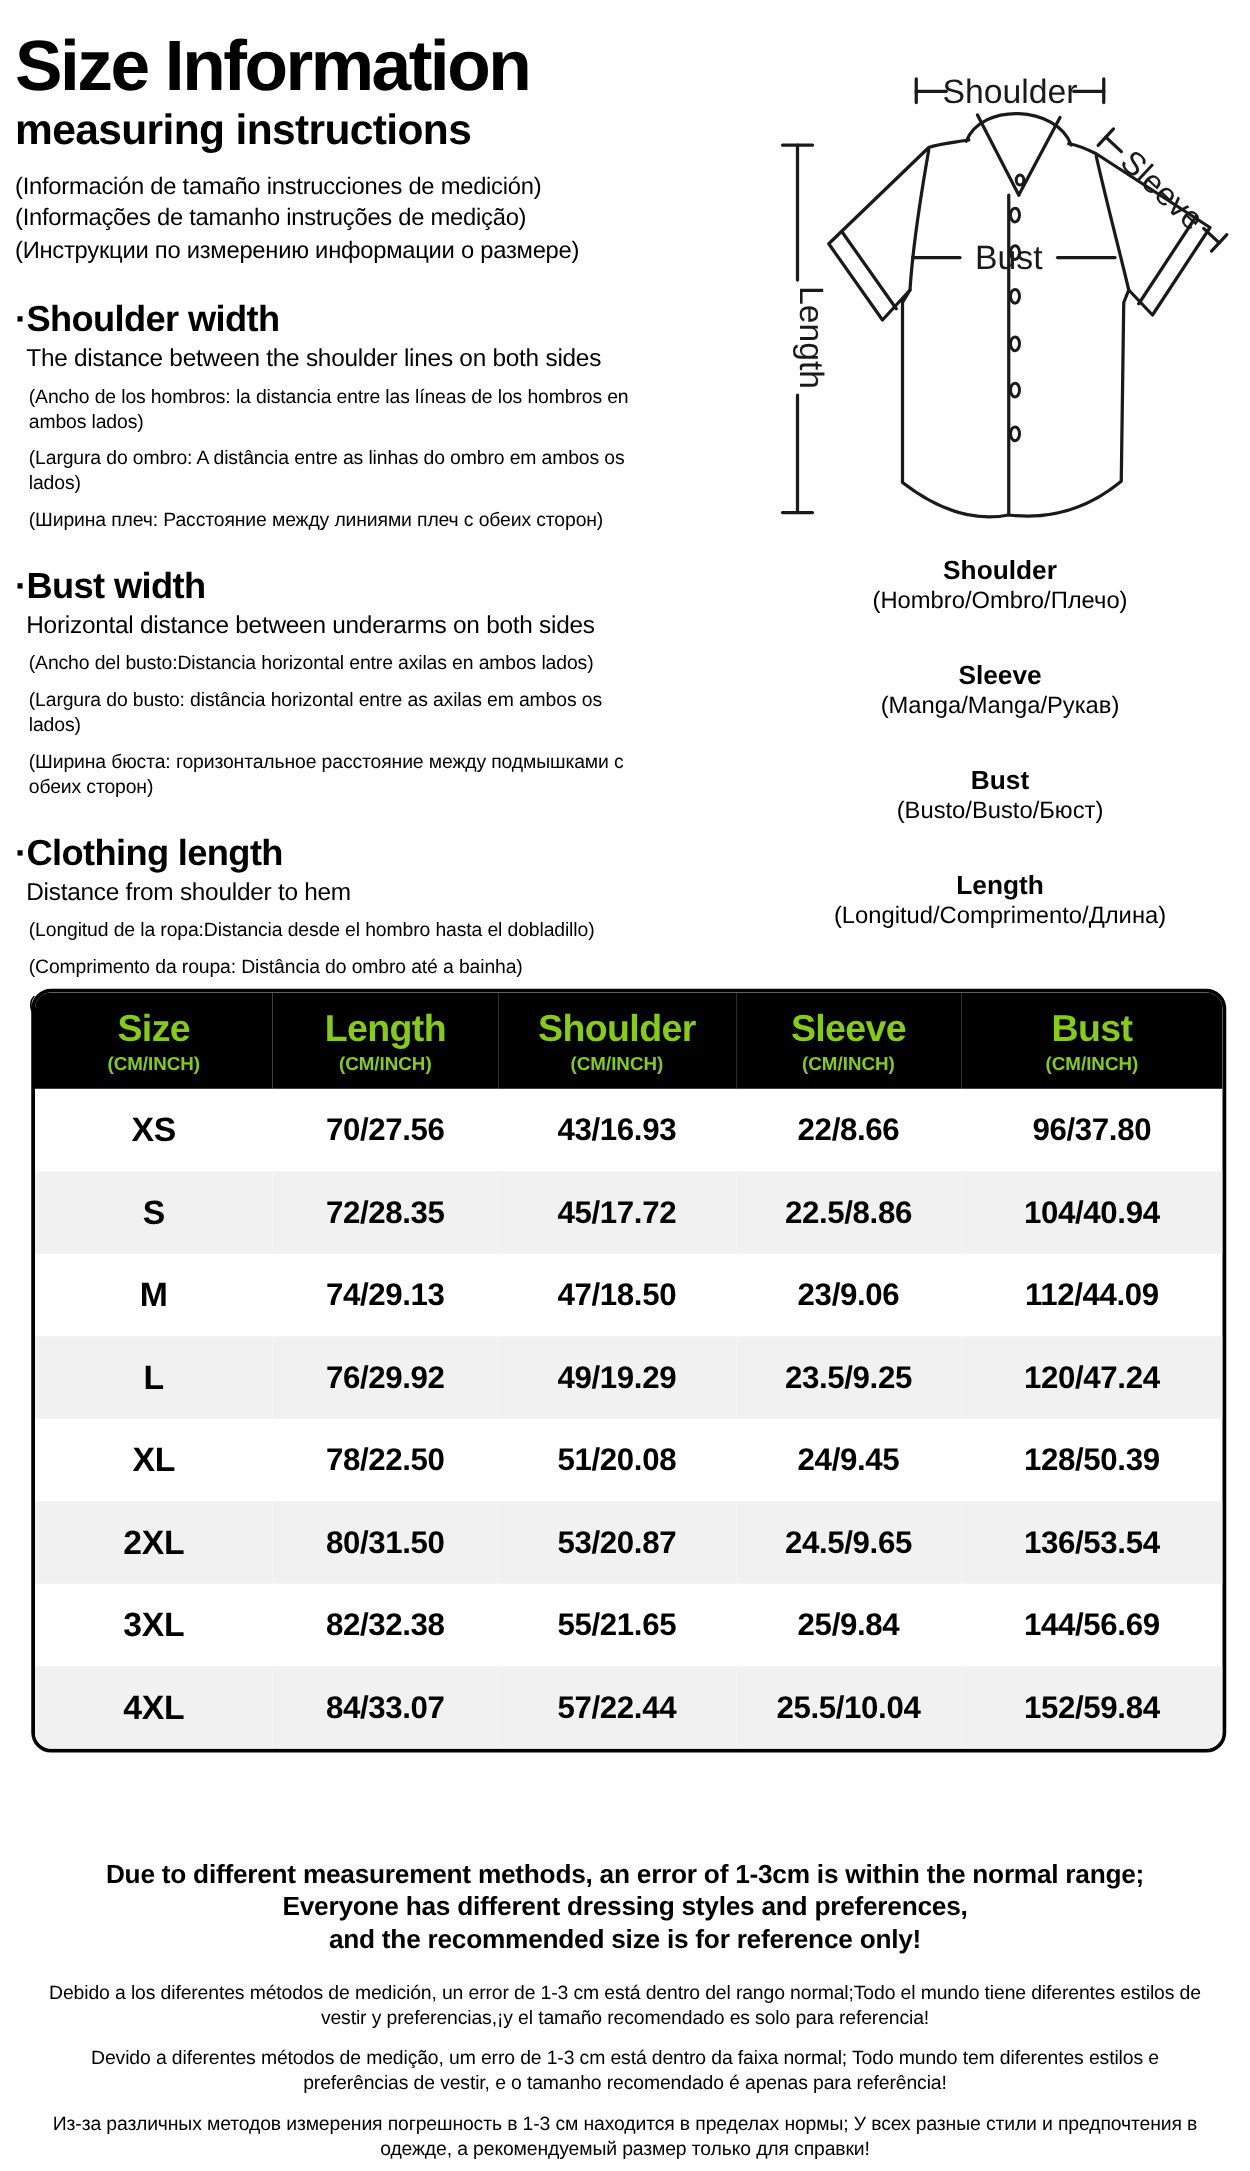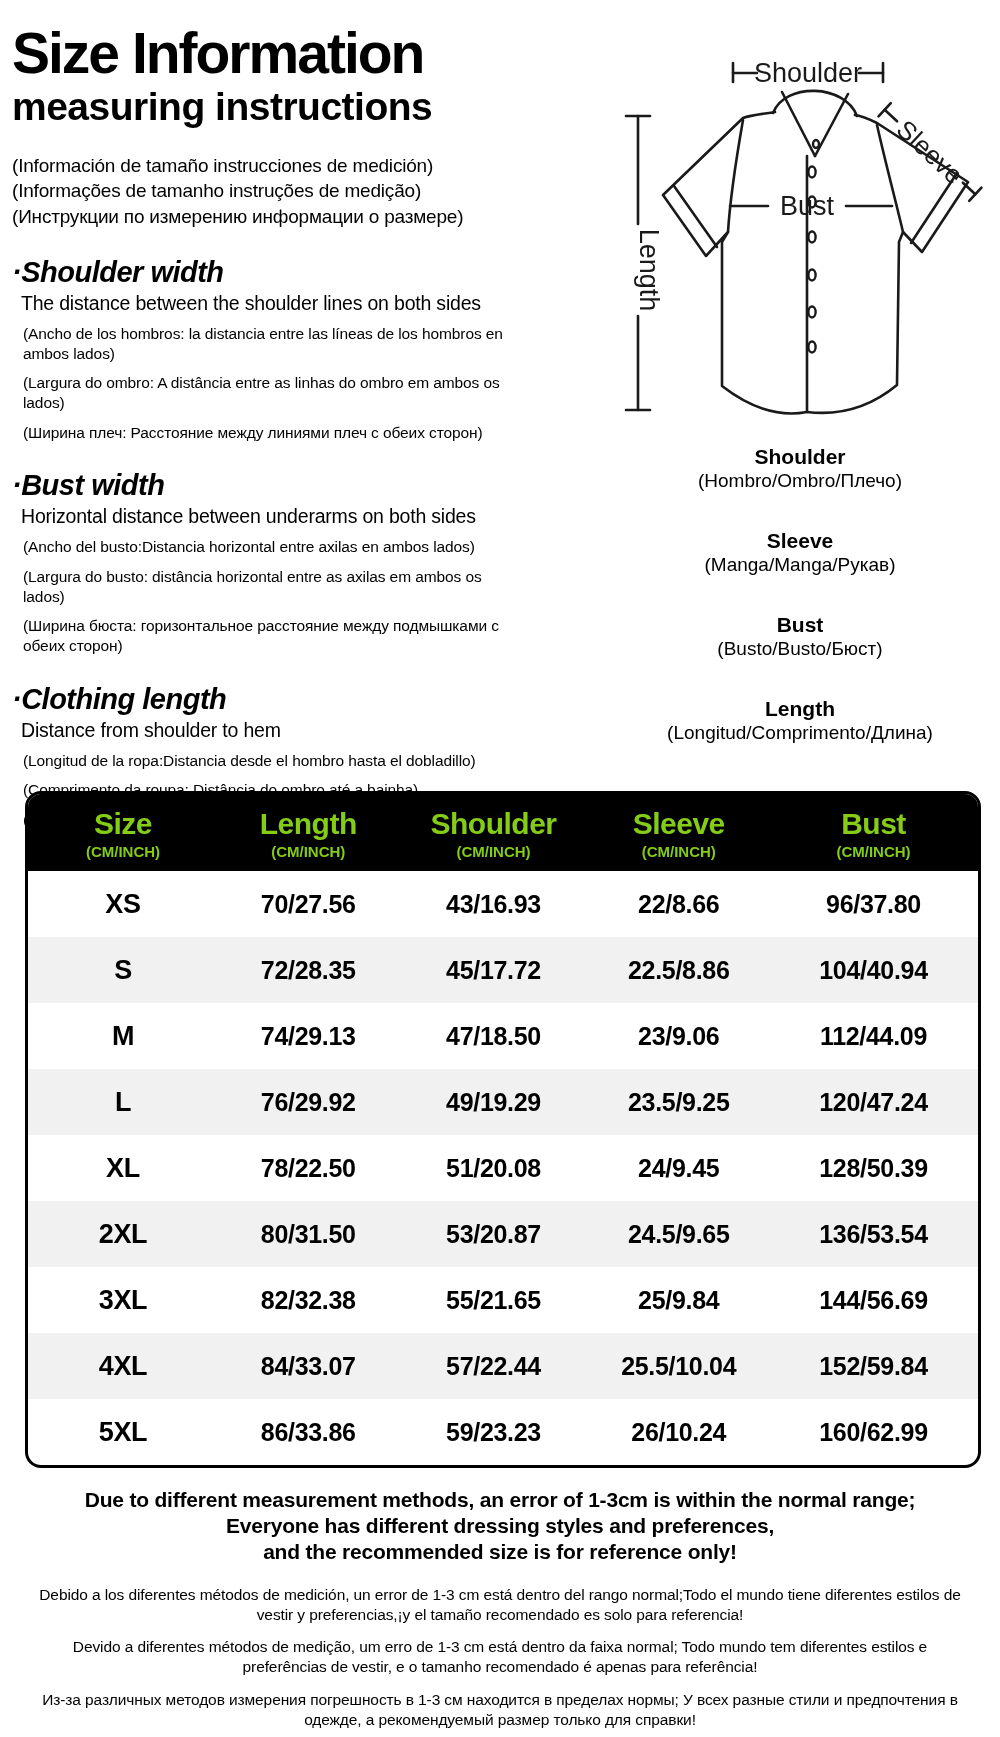--- a/index.html
+++ b/index.html
@@ -4,24 +4,24 @@
 <style>
   html,body{margin:0;padding:0;}
   body{
     width:1000px;height:1737px;position:relative;overflow:hidden;
     background:#ffffff;color:#000;
     font-family:"Liberation Sans", sans-serif;
   }
   
   .left-col{position:absolute;left:12px;top:24px;width:508px;}
   .main-title{font-size:57px;font-weight:bold;letter-spacing:-2px;line-height:1.02;margin:0;}
-  .sub-title{font-size:39px;font-weight:bold;letter-spacing:-.5px;margin:3px 0 24px 0;}
+  .sub-title{font-size:34px;font-weight:bold;letter-spacing:-.5px;margin:3px 0 13px 0;}
   .title-trans div{font-size:19px;line-height:1.33;letter-spacing:-.2px;}
   .section{margin-top:27px;}
-  .section-title{font-size:29px;font-weight:bold;letter-spacing:-.5px;margin:0;font-style:italic;}
+  .section-title{font-size:29px;font-weight:bold;letter-spacing:-.5px;margin:0;}
   .section-desc{font-size:19.5px;margin:3px 0 9px 9px;letter-spacing:-.2px;}
   .section-trans div{font-size:15.5px;line-height:1.27;margin:0 0 10px 11px;width:496px;letter-spacing:-.1px;}
   
   .diagram-col{position:absolute;left:570px;top:30px;width:460px;}
   .shirt-svg{display:block;}
   .legend{text-align:center;margin-top:14px;}
   .legend-item{margin-bottom:35px;}
   .legend-term{font-size:21px;font-weight:bold;line-height:1.2;}
   .legend-trans{font-size:19px;line-height:1.25;}
   
@@ -257,27 +257,20 @@
         <td>25/9.84</td>
         <td>144/56.69</td>
       </tr>
       <tr class="alt">
         <td class="size-cell">4XL</td>
         <td>84/33.07</td>
         <td>57/22.44</td>
         <td>25.5/10.04</td>
         <td>152/59.84</td>
       </tr>
-      <tr>
-        <td class="size-cell">5XL</td>
-        <td>86/33.86</td>
-        <td>59/23.23</td>
-        <td>26/10.24</td>
-        <td>160/62.99</td>
-      </tr>
     </tbody>
   </table>
 </div>
 
 <div class="notice">
   <div>Due to different measurement methods, an error of 1-3cm is within the normal range;</div>
   <div>Everyone has different dressing styles and preferences,</div>
   <div>and the recommended size is for reference only!</div>
 </div>
 

